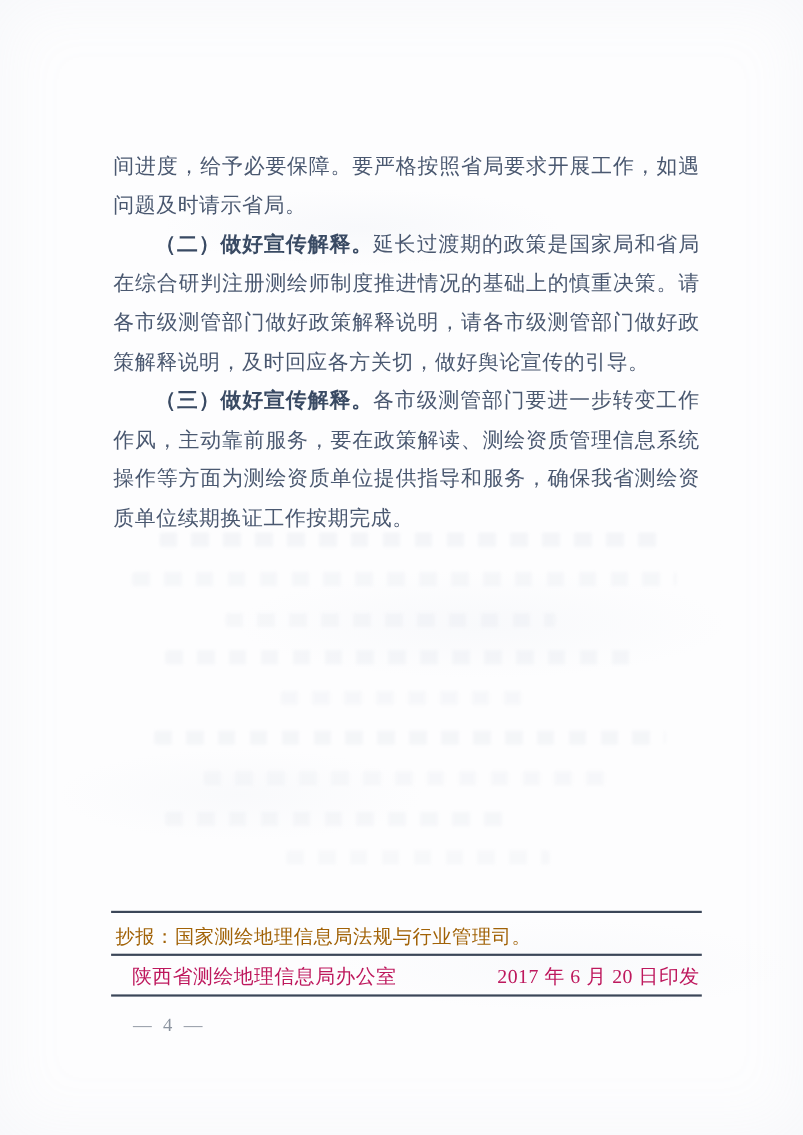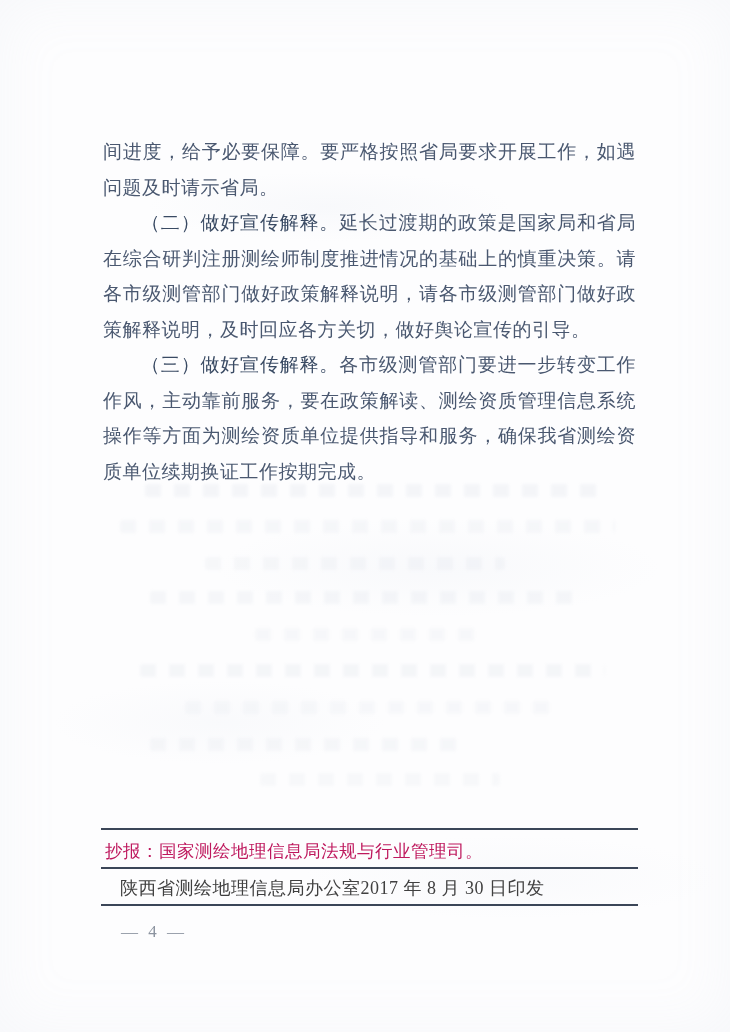--- a/index.html
+++ b/index.html
@@ -41,21 +41,21 @@
     color: #4a5870;
     text-align: justify;
   }
   .body-text p {
     margin: 0;
   }
   .body-text p.indent {
     text-indent: 2em;
   }
   .para-lead {
-    font-weight: normal;
+    font-weight: bold;
     color: #394a63;
   }
 
   
   .ghost {
     position: absolute;
     height: 13px;
     border-radius: 3px;
     background: repeating-linear-gradient(90deg, #c8d0dc 0 16px, transparent 16px 29px);
     opacity: 0.16;
@@ -86,34 +86,34 @@
 
   .copy-row {
     position: absolute;
     left: 105px;
     top: 837px;
     width: 533px;
     height: 28px;
     line-height: 28px;
     font-size: 17.5px;
     letter-spacing: 0.5px;
-    color: #be185d;
+    color: #a16207;
   }
   .issuer-row {
     position: absolute;
     left: 120px;
     top: 874px;
     width: 516px;
     height: 28px;
     line-height: 28px;
     font-size: 18px;
     letter-spacing: 0.5px;
-    color: #404040;
+    color: #be185d;
     display: flex;
-    justify-content: flex-start;
+    justify-content: space-between;
   }
   .page-number {
     position: absolute;
     left: 121px;
     top: 922px;
     font-size: 17px;
     letter-spacing: 3px;
     color: #8b939f;
   }
 </style>
@@ -143,20 +143,20 @@
   <div class="rule rule-top"></div>
 
   <div class="copy-row">
     <span>抄报：国家测绘地理信息局法规与行业管理司。</span>
   </div>
 
   <div class="rule rule-middle"></div>
 
   <div class="issuer-row">
     <span>陕西省测绘地理信息局办公室</span>
-    <span>2017 年 8 月 30 日印发</span>
+    <span>2017 年 6 月 20 日印发</span>
   </div>
 
   <div class="rule rule-bottom"></div>
 
   <div class="page-number">— 4 —</div>
 
 </div>
 
 </body></html>

